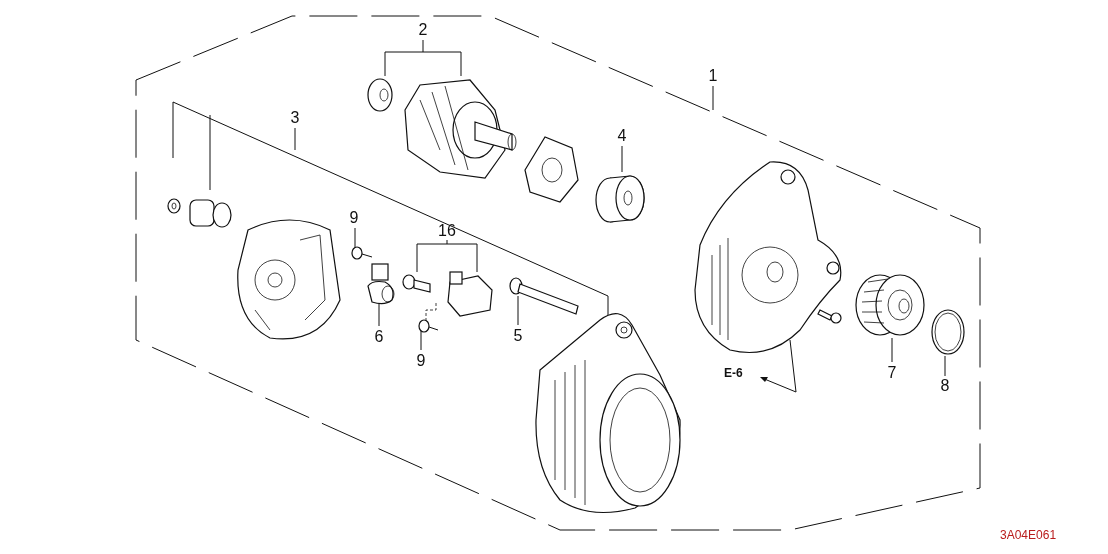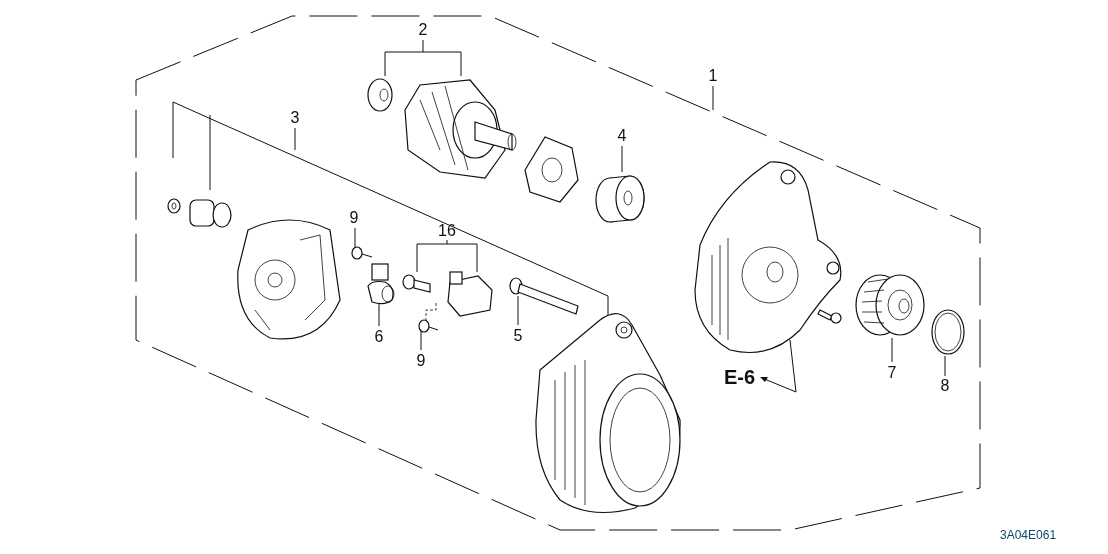--- a/index.html
+++ b/index.html
@@ -1,22 +1,22 @@
 <!DOCTYPE html>
 <html><head>
 <meta charset="utf-8">
 <style>
   html, body { margin: 0; padding: 0; background: #ffffff; }
   body { width: 1108px; height: 554px; position: relative; overflow: hidden;
          font-family: "Liberation Sans", sans-serif; color: #111; }
   #diagram { position: absolute; left: 0; top: 0; width: 1108px; height: 554px; }
   .callout { position: absolute; font-size: 16px; line-height: 16px; color: #111;
              transform: translate(-50%, 0); white-space: nowrap; cursor: pointer; }
-  .ref { position: absolute; font-size: 20px; font-weight: bold; color: #111; cursor: pointer; }
-  .code { position: absolute; font-size: 12px; color: #0c4a6e; }
+  .ref { position: absolute; font-size: 12px; font-weight: bold; color: #111; cursor: pointer; }
+  .code { position: absolute; font-size: 12px; color: #b91c1c; }
   svg .ln { stroke: #111; stroke-width: 1; fill: none; }
   svg .part { stroke: #111; stroke-width: 1.2; fill: #fff; }
   svg .thin { stroke: #111; stroke-width: 0.8; fill: none; }
   svg .dash { stroke: #111; stroke-width: 1; fill: none; stroke-dasharray: 48 14; }
 </style>
 </head>
 <body>
 
 <div id="diagram">
   <svg width="1108" height="554" viewBox="0 0 1108 554">

